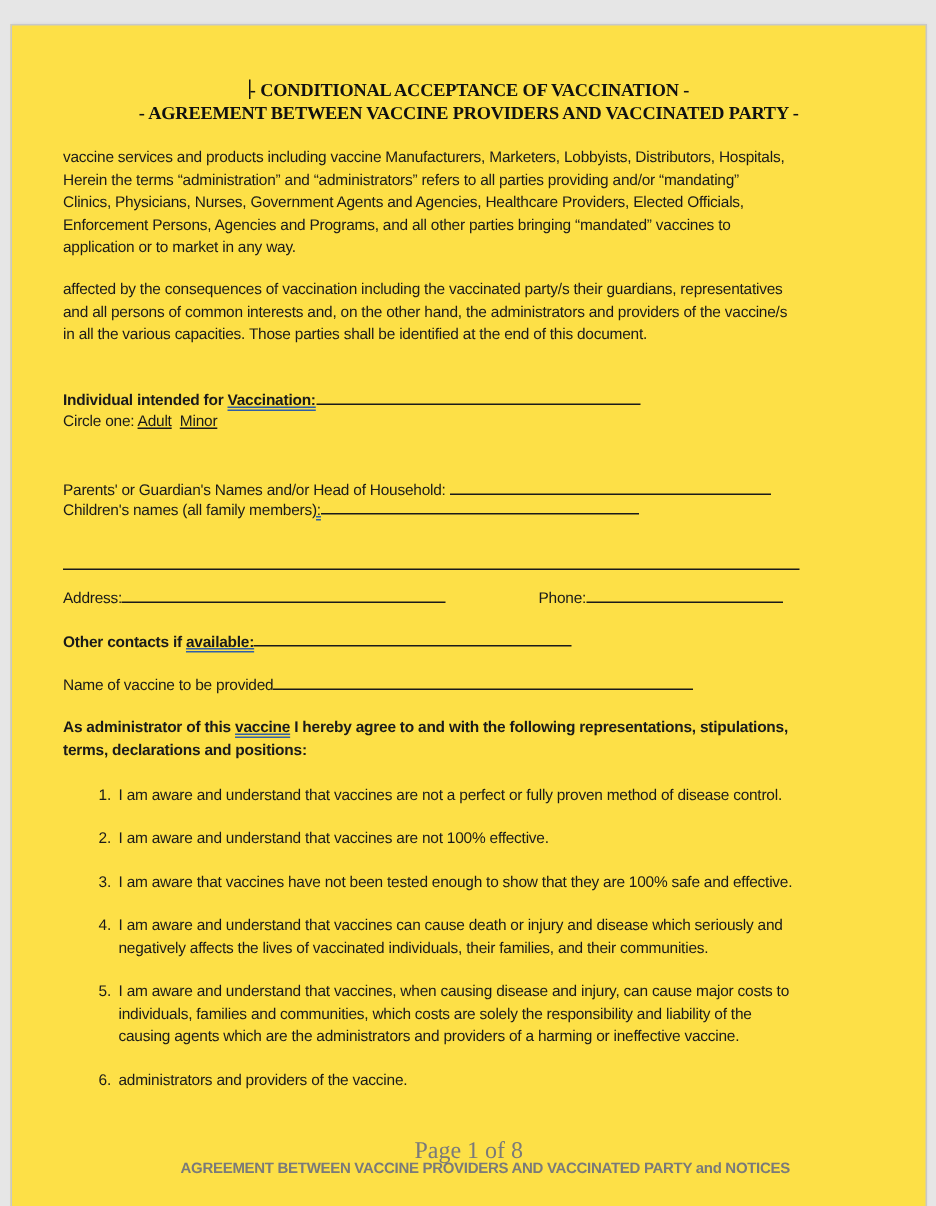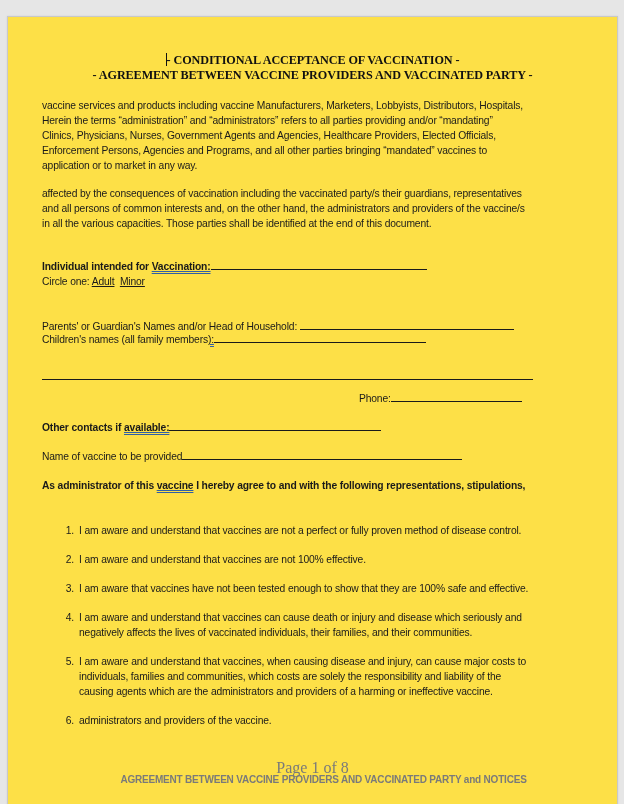--- a/index.html
+++ b/index.html
@@ -154,34 +154,38 @@
   <div class="field-row body-text" style="top:286px;margin-top:16px;">
     <span>Parents' or Guardian's Names and/or Head of Household: </span><span class="blank" style="width:214px;"></span>
   </div>
 
   <div class="field-row body-text" style="top:315px;">
     <span>Children's names (all family members</span><span class="grammar">):</span><span class="blank" style="width:212px;"></span>
   </div>
 
   <div class="full-blank"></div>
 
+  <div class="field-row body-text" style="top:374px;">
+    <span>Address:</span><span class="blank" style="width:216px;"></span>
+  </div>
   <div class="field-row body-text" style="top:374px; left:311px;padding-left:40px;">
     <span>Phone:</span><span class="blank" style="width:131px;"></span>
   </div>
 
   <div class="field-row body-text" style="top:403px;font-weight:bold;">
     <span>Other contacts if </span><span class="grammar">available:</span><span class="blank" style="width:212px;"></span>
   </div>
 
   <div class="field-row body-text" style="top:432px;">
     <span>Name of vaccine to be provided</span><span class="blank" style="width:280px;"></span>
   </div>
 
   <div class="para body-text bold" style="top:461px;">
     <div class="line"><span>As administrator of this </span><span class="grammar">vaccine</span><span> I hereby agree to and with the following representations, stipulations,</span></div>
+    <div class="line">terms, declarations and positions:</div>
   </div>
 
   <div class="list-item body-text" style="top:506px;">
     <span class="list-num">1.</span>
     <div class="list-text">
       <div>I am aware and understand that vaccines are not a perfect or fully proven method of disease control.</div>
     </div>
   </div>
 
   <div class="list-item body-text" style="top:535px;">

